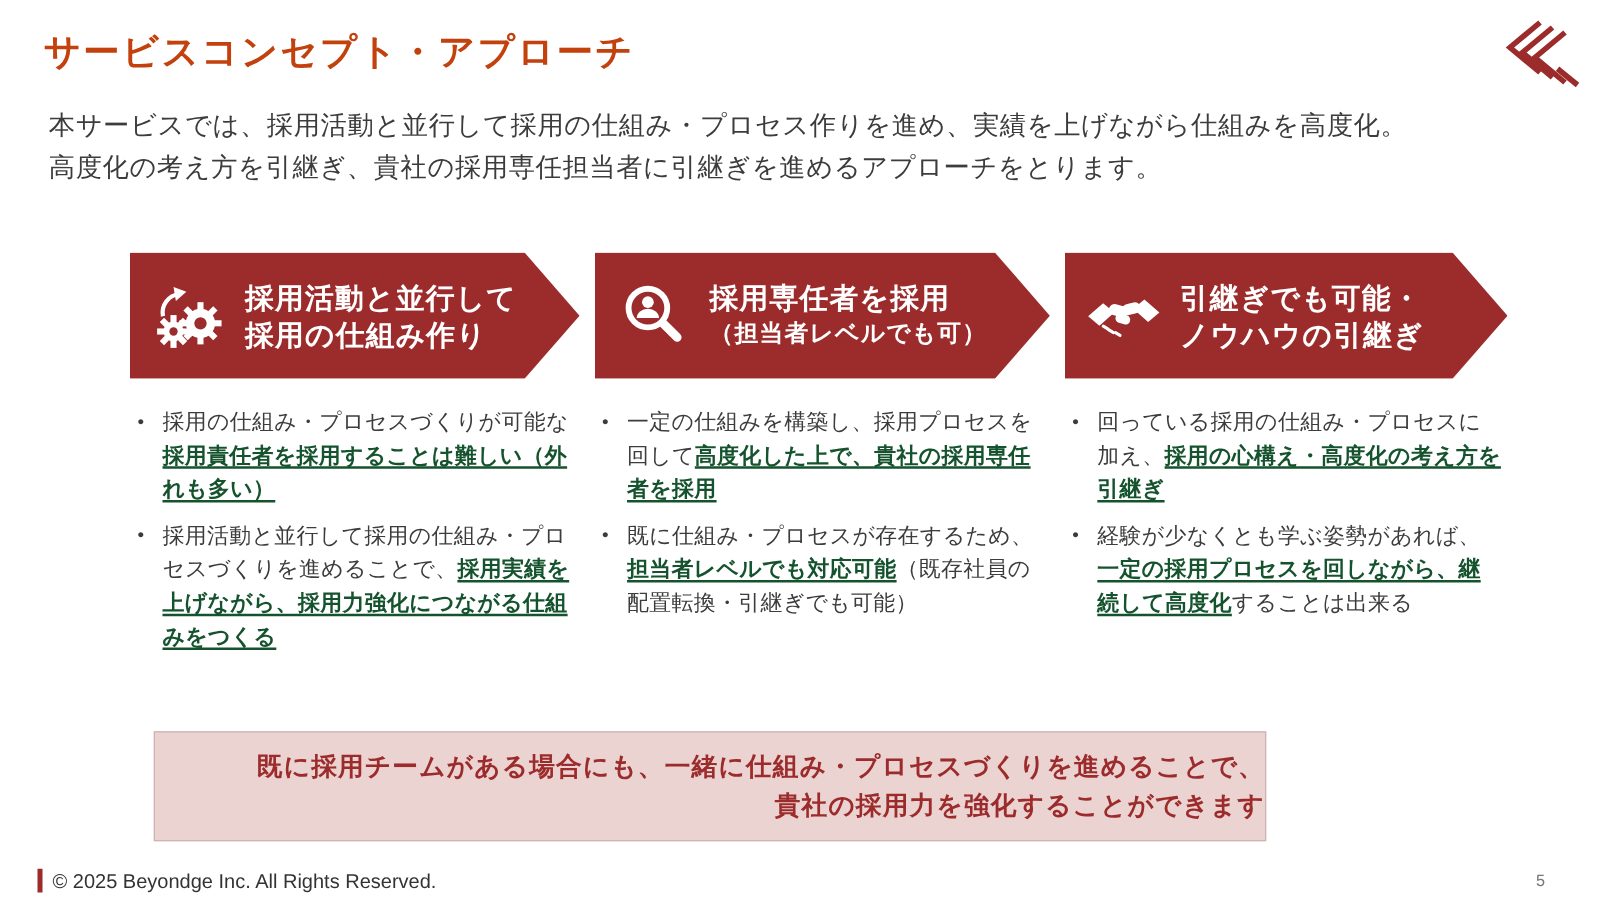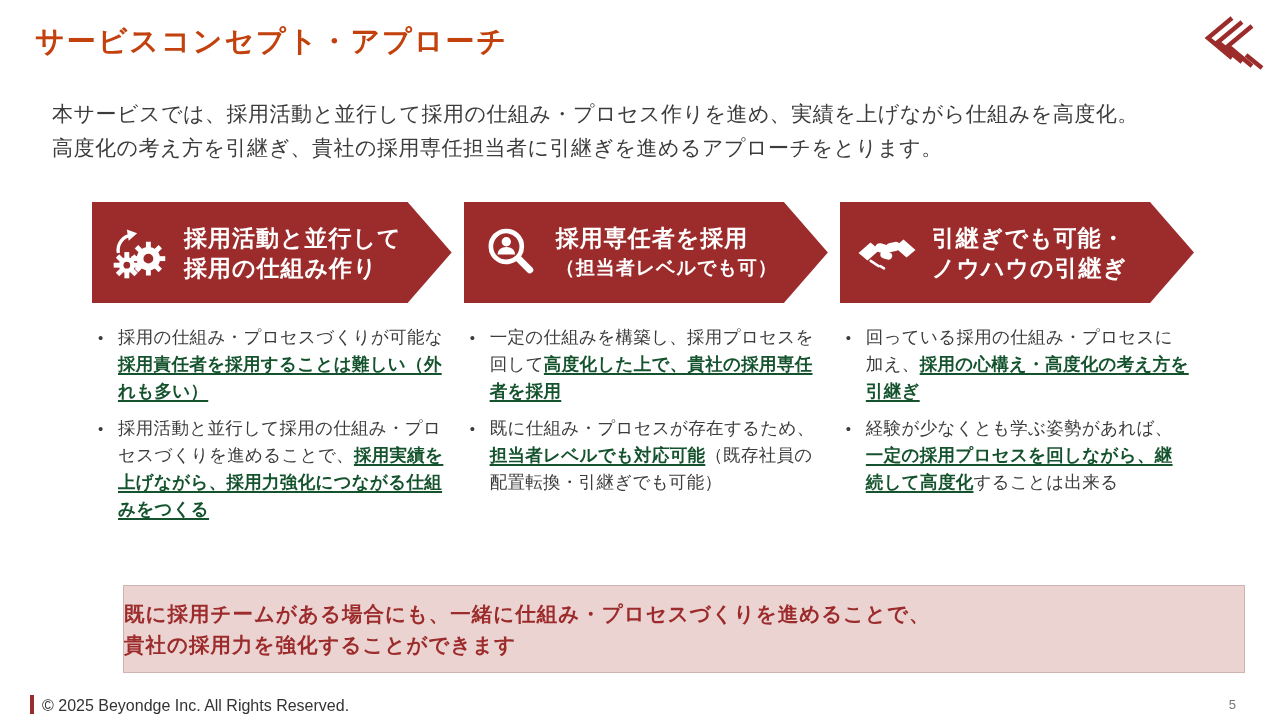--- a/index.html
+++ b/index.html
@@ -12,28 +12,28 @@
 
   
   .logo{position:absolute;left:1202px;top:16px;width:62px;height:54px;}
 
   
   .title{
     position:absolute;left:35px;top:22px;margin:0;
     font-size:29px;font-weight:700;color:#c2410c;letter-spacing:2px;
   }
   .subtitle{
-    position:absolute;left:35px;top:80px;right:30px;margin:17px;
+    position:absolute;left:35px;top:80px;right:30px;margin:4px;
     font-size:21px;color:#3c3c3c;line-height:34px;letter-spacing:0.5px;
   }
   .subtitle span{display:block;}
 
   
   .steps{
-    position:absolute;left:92px;top:202px;width:1102px;
+    position:absolute;left:104px;top:202px;width:1102px;
     display:grid;grid-template-columns:1fr 1fr 1fr;column-gap:12px;
   }
   .arrow{
     height:101px;background:var(--accent,#9c2b2b);
     clip-path:polygon(0 0,calc(100% - 44px) 0,100% 50%,calc(100% - 44px) 100%,0 100%);
     display:flex;align-items:center;gap:14px;padding:0 50px 0 16px;box-sizing:border-box;
   }
   .icon{width:62px;flex:0 0 62px;display:flex;align-items:center;justify-content:center;}
   .icon svg{width:60px;height:60px;}
   .arrow-titles{flex:1;min-width:0;}
@@ -48,23 +48,23 @@
     font-size:17.5px;line-height:27px;letter-spacing:0.3px;color:var(--body-text,#3c3c3c);
   }
   .bullets .dot{position:absolute;left:2px;top:0;font-size:15px;color:var(--body-text,#3c3c3c);}
   .bullets .em{
     font-weight:700;color:#14532d;
     text-decoration:underline;text-decoration-thickness:1.5px;text-underline-offset:3px;
   }
 
   
   .summary{
-    position:absolute;left:123px;top:585px;width:1122px;height:88px;box-sizing:border-box;
+    position:absolute;left:123px;top:585px;width:890px;height:88px;box-sizing:border-box;
     background:var(--summary-bg,#ebd3d2);border:1px solid var(--summary-border,#cdb3b1);
-    display:flex;flex-direction:column;align-items:flex-start;justify-content:center;
+    display:flex;flex-direction:column;align-items:flex-end;justify-content:center;
     text-align:center;color:var(--accent,#9c2b2b);font-weight:700;
     font-size:20.5px;line-height:31px;letter-spacing:1px;
   }
   .summary span{display:block;}
 
   
   .footer-bar{position:absolute;left:30px;top:695px;width:4px;height:19px;background:var(--accent,#9c2b2b);}
   .footer-text{position:absolute;left:42px;top:697px;font-size:16px;color:#333333;}
   .page-number{position:absolute;right:44px;top:697px;font-size:13px;color:#777777;}
 </style>

